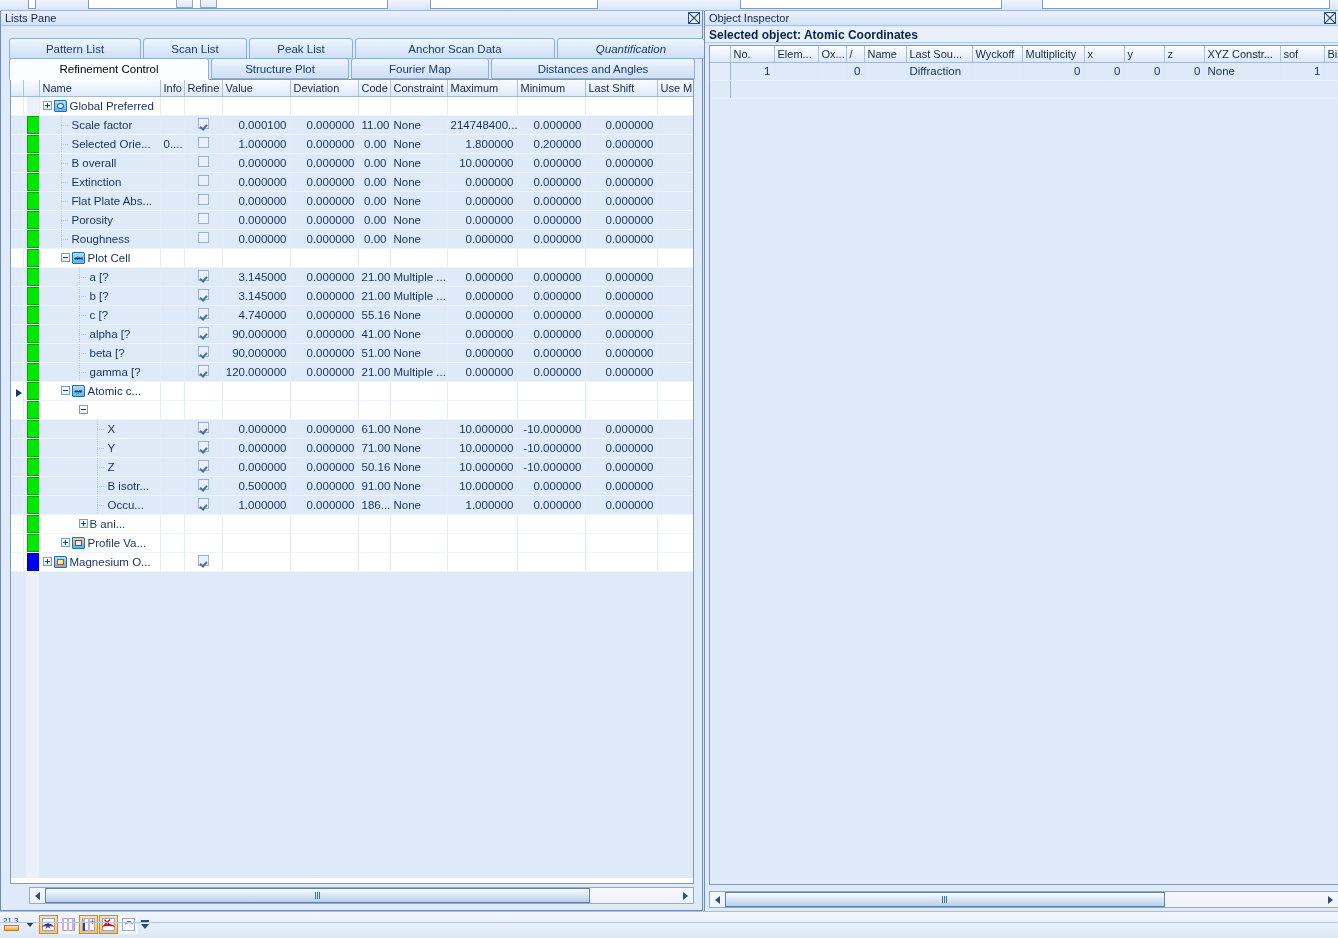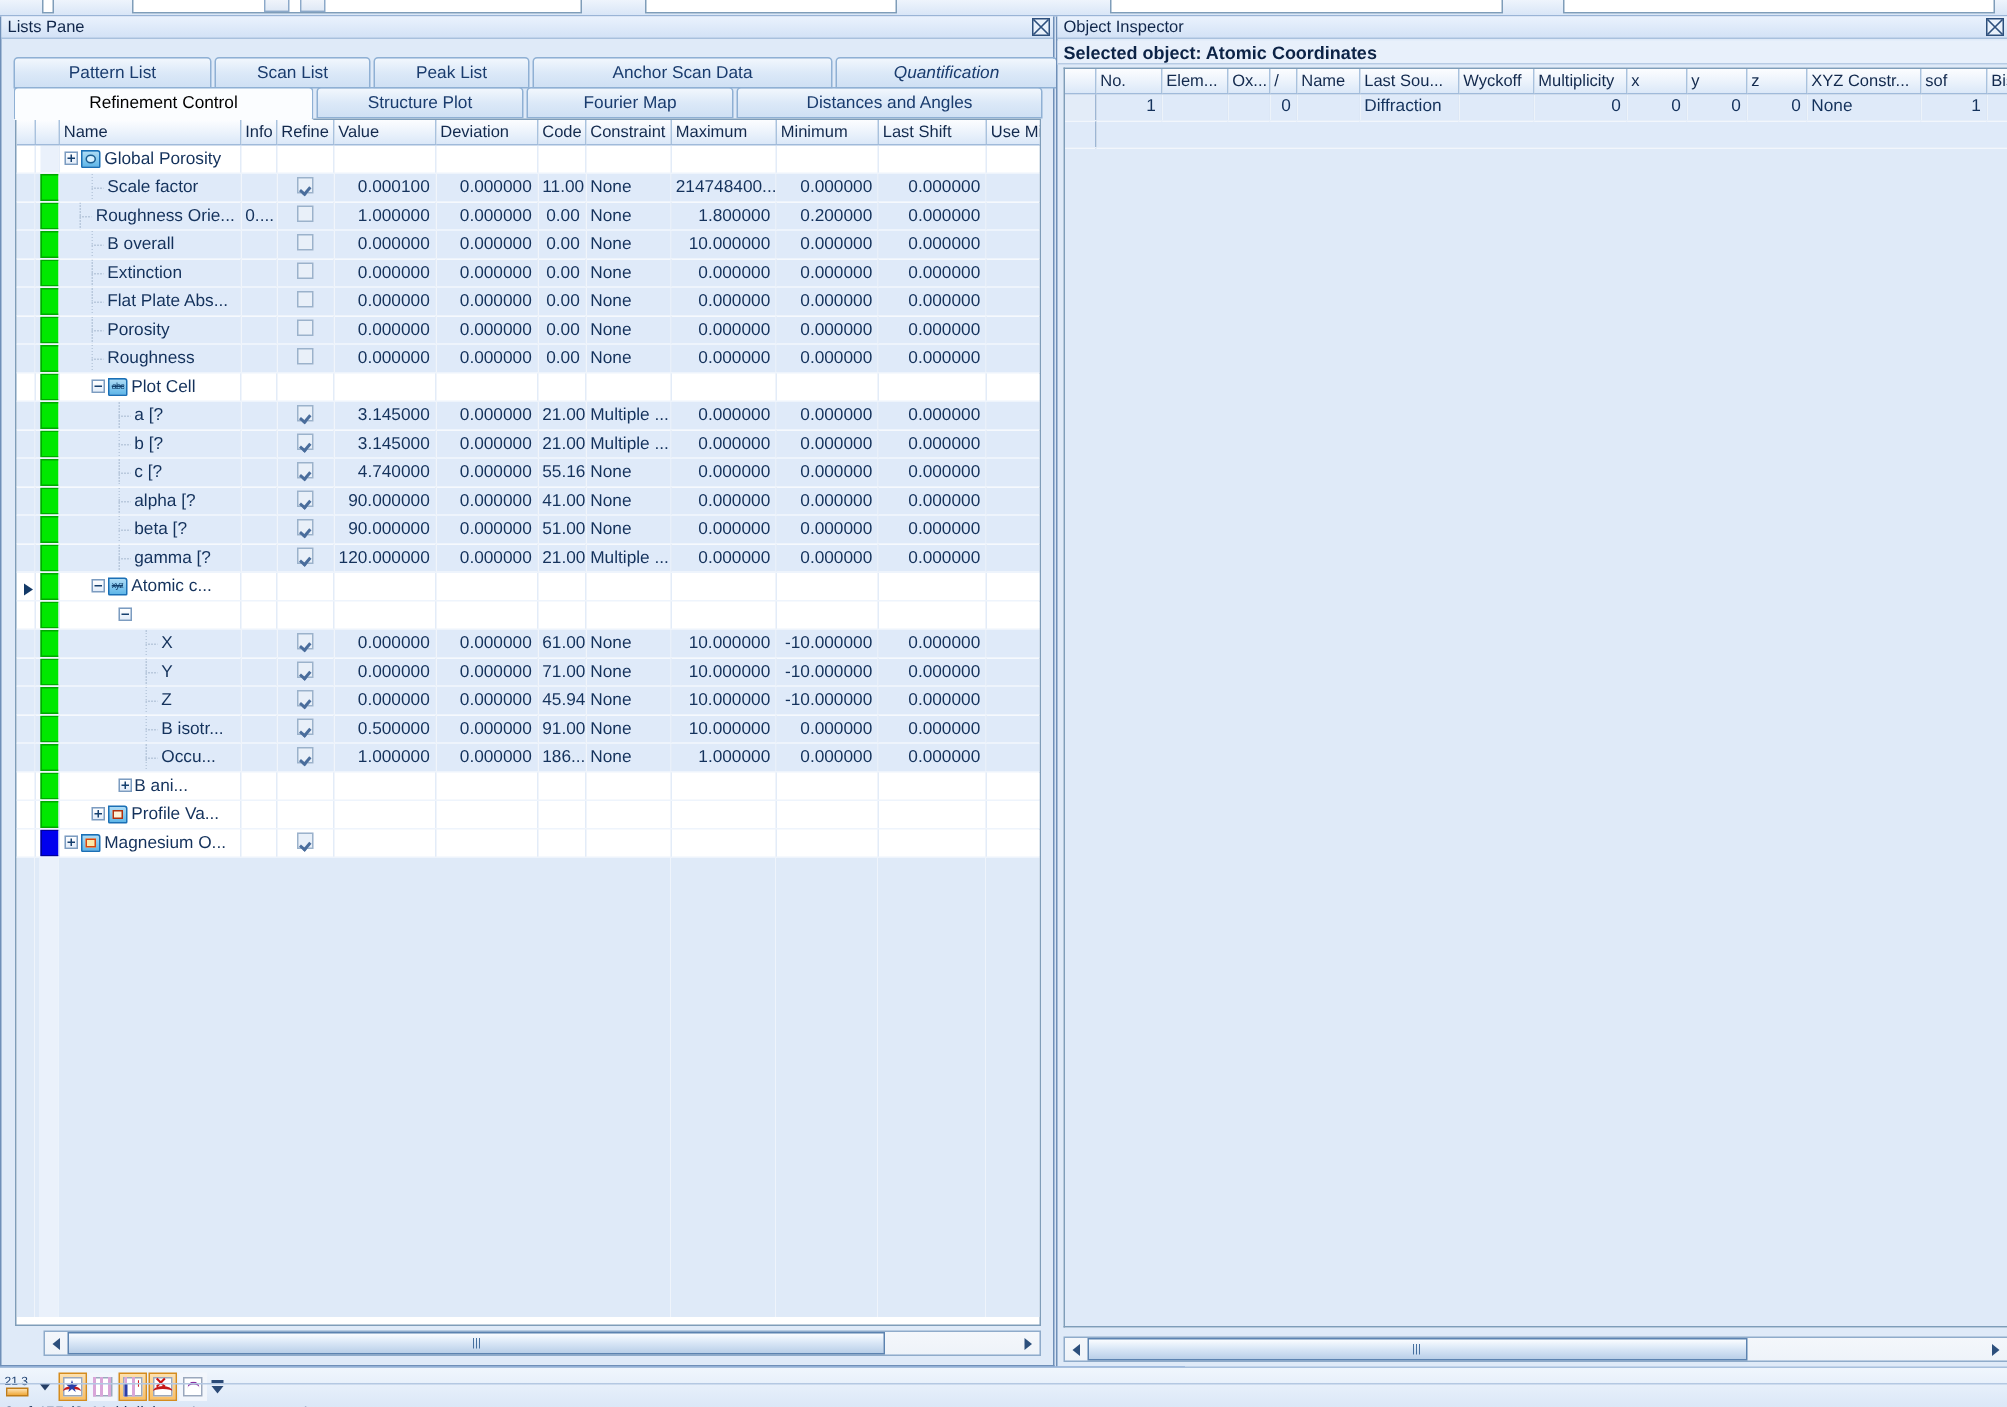--- a/index.html
+++ b/index.html
@@ -357,21 +357,21 @@
             <td class="mark">
               <i class="mk-none"></i>
             </td>
             <td>
               <div class="tname">
                 <span class="ind" style="width: 0px;"></span>
                 <span class="pmbox plus"></span>
                 <span class="ticon folder globe">
                   <s></s>
                 </span>
-                <span class="tlabel">Global Porosity</span>
+                <span class="tlabel">Global Preferred</span>
               </div>
             </td>
             <td></td>
             <td style="text-align: center;"></td>
             <td class="num"></td>
             <td class="num"></td>
             <td class="num"></td>
             <td></td>
             <td class="num"></td>
             <td class="num"></td>
@@ -403,21 +403,21 @@
           </tr>
           <tr class="sel">
             <td class="arrowcell"></td>
             <td class="mark">
               <i class="mk-green"></i>
             </td>
             <td>
               <div class="tname">
                 <span class="ind" style="width: 18px;"></span>
                 <span class="stub"></span>
-                <span class="tlabel">Roughness Orie...</span>
+                <span class="tlabel">Selected Orie...</span>
               </div>
             </td>
             <td>0....</td>
             <td style="text-align: center;"><span class="chk"></span></td>
             <td class="num">1.000000</td>
             <td class="num">0.000000</td>
             <td class="num">0.00</td>
             <td>None</td>
             <td class="num">1.800000</td>
             <td class="num">0.200000</td>
@@ -809,21 +809,21 @@
               <div class="tname">
                 <span class="ind" style="width: 54px;"></span>
                 <span class="stub"></span>
                 <span class="tlabel">Z</span>
               </div>
             </td>
             <td></td>
             <td style="text-align: center;"><span class="chk on"></span></td>
             <td class="num">0.000000</td>
             <td class="num">0.000000</td>
-            <td class="num">45.94</td>
+            <td class="num">50.16</td>
             <td>None</td>
             <td class="num">10.000000</td>
             <td class="num">-10.000000</td>
             <td class="num">0.000000</td>
             <td></td>
           </tr>
           <tr class="sel">
             <td class="arrowcell"></td>
             <td class="mark">
               <i class="mk-green"></i>

